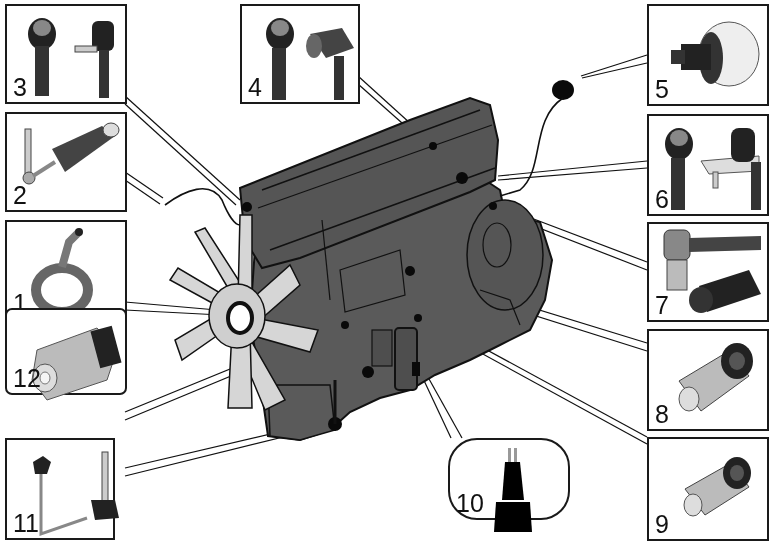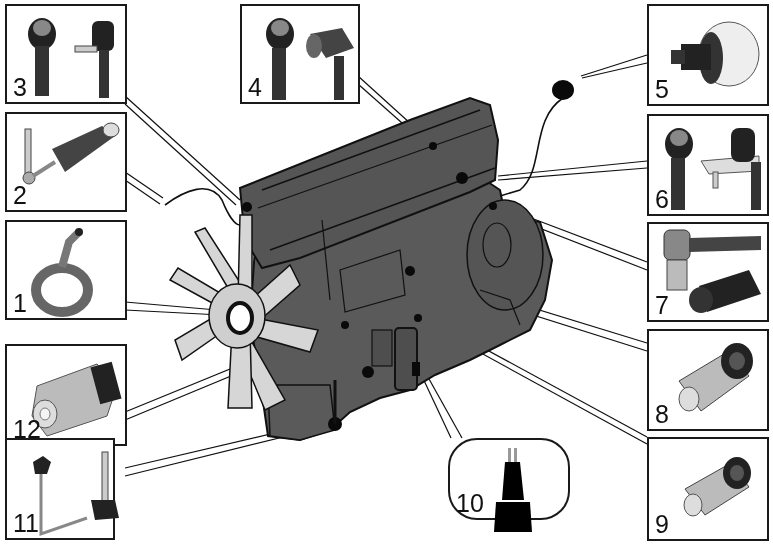--- a/index.html
+++ b/index.html
@@ -139,21 +139,21 @@
 
   <div class="box" style="left:5px;top:220px;width:122px;height:100px;">
     <svg width="118" height="96">
       <ellipse cx="55" cy="68" rx="26" ry="22" fill="none" stroke="#666" stroke-width="10"></ellipse>
       <path d="M55,45 L62,20 L72,10" stroke="#777" stroke-width="8" fill="none"></path>
       <circle cx="72" cy="10" r="4" fill="#222"></circle>
     </svg>
     <span class="num">1</span>
   </div>
 
-  <div class="box" style="left:5px;top:344px;width:122px;height:102px;">
+  <div class="box" style="left:5px;top:308px;width:122px;height:87px;border-radius:7px;">
     <svg width="118" height="98">
       <path d="M30,40 L90,18 L110,40 L100,70 L40,90 L25,70 Z" fill="#bbb" stroke="#555"></path>
       <rect x="88" y="18" width="22" height="38" fill="#222" transform="rotate(-15 99 37)"></rect>
       <ellipse cx="38" cy="68" rx="12" ry="14" fill="#ddd" stroke="#555"></ellipse>
       <ellipse cx="38" cy="68" rx="5" ry="6" fill="#f4f4f4" stroke="#777"></ellipse>
     </svg>
     <span class="num">12</span>
   </div>
 
   <div class="box" style="left:5px;top:438px;width:110px;height:102px;">

